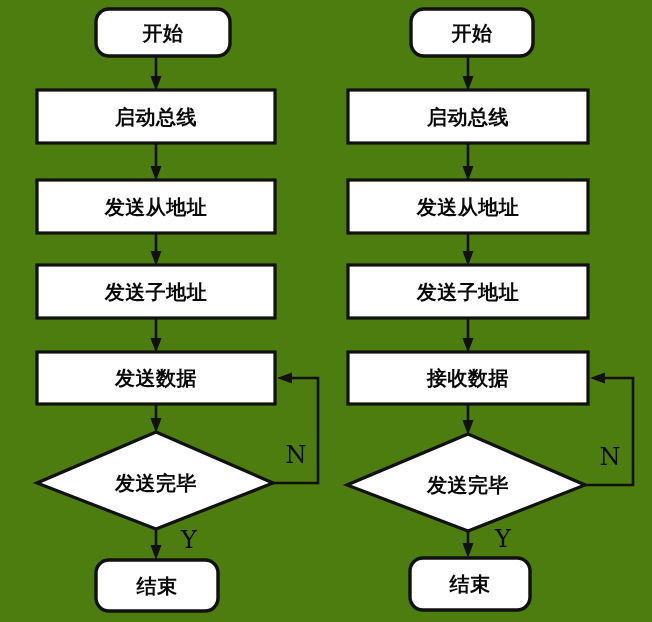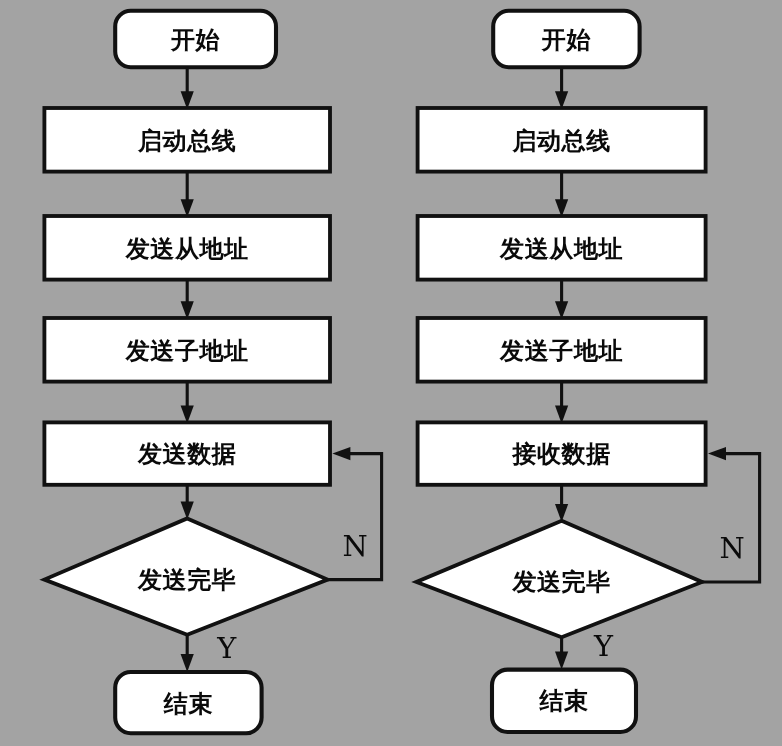--- a/index.html
+++ b/index.html
@@ -11,21 +11,21 @@
   body {
     width: 652px;
     height: 622px;
     overflow: hidden;
     font-family: "DejaVu Sans", "Liberation Sans", sans-serif;
   }
   #diagram-root {
     position: relative;
     width: 652px;
     height: 622px;
-    background: #a3a3a3;
+    background: #4d7c0f;
   }
   svg#flow-svg {
     display: block;
     width: 652px;
     height: 622px;
   }
   .node-shape {
     fill: #ffffff;
     stroke: #111111;
     stroke-width: 3.2;

